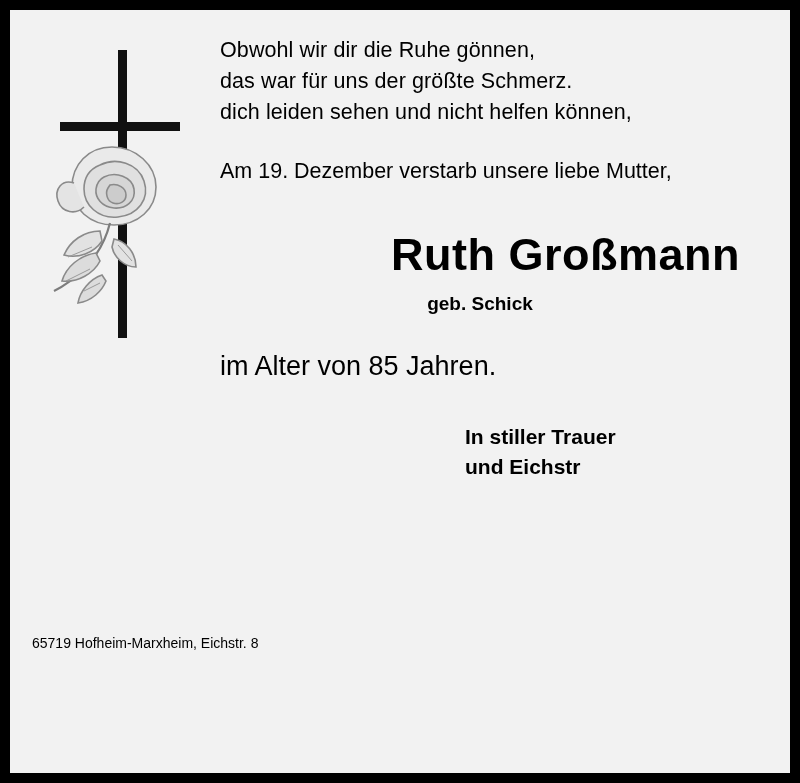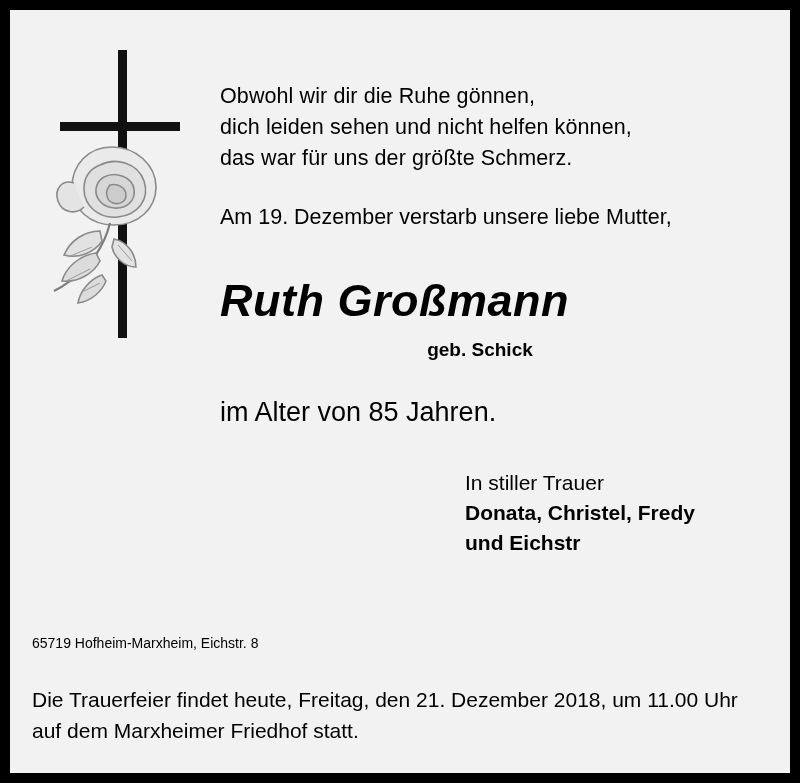--- a/index.html
+++ b/index.html
@@ -71,59 +71,57 @@
     width: 160px;
     height: 175px;
   }
 
   
   .content {
     position: absolute;
     left: 210px;
     top: 25px;
     width: 520px;
-    margin-top: 46px;
   }
   .poem {
     font-size: 21.5px;
     line-height: 31px;
     letter-spacing: 0.1px;
   }
   .poem div { white-space: nowrap; }
   .intro {
     margin-top: 28px;
     font-size: 21.5px;
     line-height: 31px;
   }
   .intro div { white-space: nowrap; }
   .name {
     margin-top: 42px;
-    text-align: left;
+    text-align: right;
     font-size: 45px;
     font-weight: bold;
     letter-spacing: 0.5px;
-    font-style: italic;
   }
   .maiden {
     margin-top: 12px;
     text-align: center;
     font-size: 19px;
     font-weight: bold;
   }
   .age {
     margin-top: 36px;
     font-size: 27px;
   }
   .mourners {
     margin-top: 40px;
     padding-left: 245px;
     font-size: 21px;
     line-height: 30px;
   }
-  .mourners .label { font-weight: normal; }
+  .mourners .label { font-weight: bold; }
   .mourners .names { font-weight: bold; }
 
   
   .bottom {
     position: absolute;
     left: 22px;
     top: 625px;
     width: 740px;
   }
   .address {
@@ -167,42 +165,37 @@
           <path d="M62 140 C 50 144, 40 156, 38 168 C 52 166, 62 156, 66 146 Z" fill="#dcdcdc"></path>
           <path d="M28 122 L 52 112 M26 146 L 50 134 M78 110 L 92 126 M44 156 L 60 148" stroke="#9a9a9a" stroke-width="1"></path>
         </g>
       </svg>
     </div>
 
     <div class="content">
 
       <div class="poem">
         <div>Obwohl wir dir die Ruhe gönnen,</div>
+        <div>das war für uns der größte Schmerz.</div>
         <div>dich leiden sehen und nicht helfen können,</div>
-        <div>das war für uns der größte Schmerz.</div>
       </div>
 
       <div class="intro">
         <div>Am 19. Dezember verstarb unsere liebe Mutter,</div>
       </div>
 
       <div class="name">Ruth Großmann</div>
       <div class="maiden">geb. Schick</div>
       <div class="age">im Alter von 85 Jahren.</div>
 
       <div class="mourners">
         <div class="label">In stiller Trauer</div>
-        <div class="names">Donata, Christel, Fredy</div>
         <div class="names">und Eichstr</div>
       </div>
 
     </div>
 
     <div class="bottom">
       <div class="address">65719 Hofheim-Marxheim, Eichstr. 8</div>
-      <div class="ceremony">
-        <div>Die Trauerfeier findet heute, Freitag, den 21. Dezember 2018, um 11.00 Uhr</div>
-        <div>auf dem Marxheimer Friedhof statt.</div>
-      </div>
     </div>
 
   </div>
 </div>
 
 </body></html>

